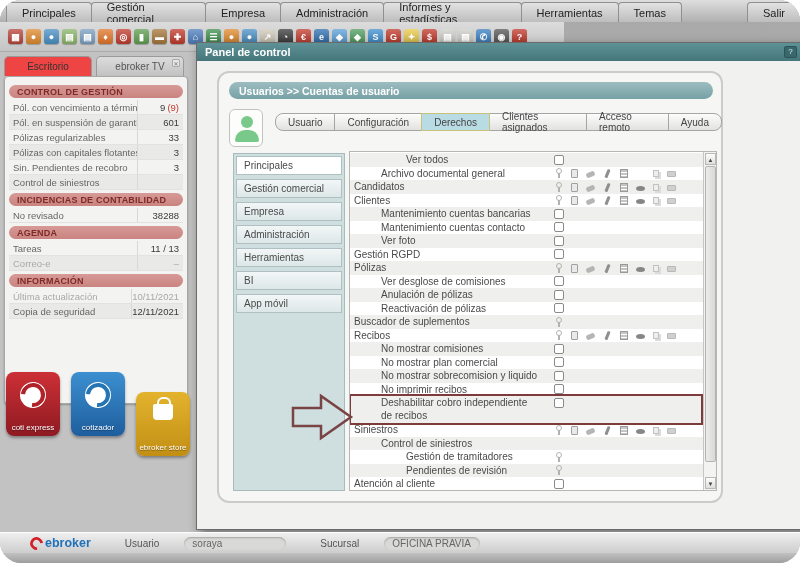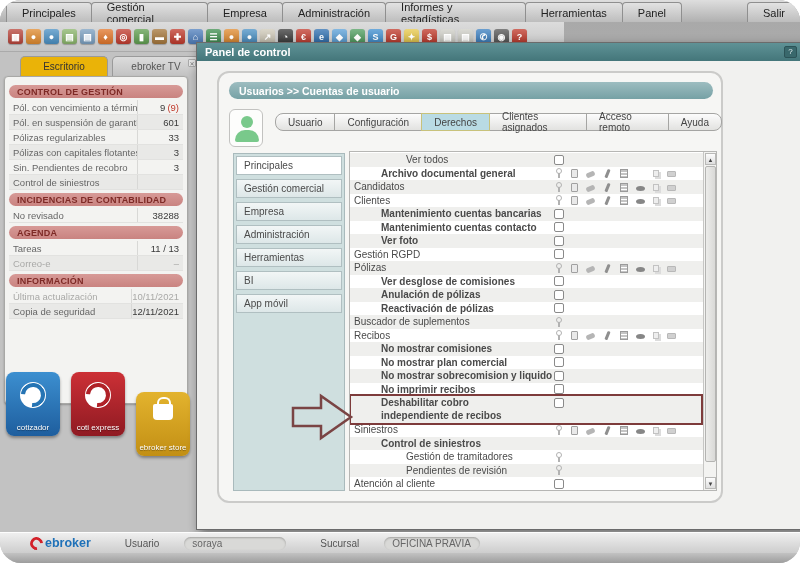--- a/index.html
+++ b/index.html
@@ -21,21 +21,21 @@
              gap:3px; padding-left:8px; border-bottom:1px solid #aaa; }
   .tb-icon { width:15px; height:15px; border-radius:3px; color:#fff; font-size:9px; font-weight:bold;
              display:flex; align-items:center; justify-content:center; box-shadow:0 1px 1px rgba(0,0,0,.25); }
 
   
   .sidebar { position:absolute; top:52px; left:0; width:196px; height:480px; background:#c2c2c2; }
   .side-tabs { position:absolute; top:4px; left:4px; display:flex; gap:4px; }
   .side-tab { width:88px; height:20px; font-size:10px; color:#555; display:flex; align-items:center;
               justify-content:center; border:1px solid #9a9a9a; border-bottom:none; border-radius:5px 5px 0 0;
               background:linear-gradient(#dcdcdc,#c2c2c2); position:relative; }
-  .side-tab.active { background:#eab308; color:#333;margin-left:16px; }
+  .side-tab.active { background:#ef4444; color:#333; }
   .tab-close { position:absolute; top:2px; right:3px; width:8px; height:8px; font-size:6px; line-height:8px;
                text-align:center; color:#777; background:#e6e6e6; border:1px solid #aaa; border-radius:1px; }
   .side-panel { position:absolute; top:24px; left:4px; width:184px; height:328px; background:#f3f3f1;
                 border:1px solid #a8a8a6; border-radius:4px; padding:5px 4px; box-shadow:0 1px 2px rgba(0,0,0,.25); }
   .sec-header { height:13px; background:linear-gradient(#d79a97,#c98380); border-radius:7px;
                 color:#7e2a26; font-size:9px; font-weight:bold; display:flex; align-items:center;
                 padding-left:8px; margin:3px 0 2px 0; letter-spacing:.2px; }
   .s-row { display:flex; height:15px; font-size:9.5px; align-items:center; border-bottom:1px solid #e2e2e0; }
   .s-row.alt { background:#e9e9e7; }
   .s-label { width:128px; color:#666; padding-left:4px; white-space:nowrap; overflow:hidden; }
@@ -88,21 +88,21 @@
   .left-tab.active { background:#fff; }
   .tree { position:absolute; left:130px; top:78px; width:368px; height:340px; background:#fff;
           border:1px solid #b6b6b4; overflow:hidden; }
   .tree-rows { position:absolute; left:0; top:1px; width:354px; }
   .trow { position:relative; height:13.5px; display:flex; align-items:center; }
   .trow.stripe { background:#efefed; }
   .trow.tall { height:27px; align-items:flex-start; }
   .tlabel { font-size:10px; color:#4a4a4a; line-height:13px; white-space:nowrap; }
   .trow.tall .tlabel { white-space:normal; width:185px; }
   .lvl0 .tlabel { padding-left:4px; }
-  .lvl1 .tlabel { padding-left:31px;font-weight:bold; }
+  .lvl1 .tlabel { padding-left:31px; }
   .lvl2 .tlabel { padding-left:56px; }
   .tctrl { position:absolute; left:204px; top:0; height:100%; display:flex; align-items:center; gap:8px; }
   .trow.tall .tctrl { align-items:flex-start; padding-top:2px; }
   .cb { width:10px; height:10px; background:#fff; border:1px solid #8a8a8a; border-radius:2px; }
   .pi { display:inline-block; width:9px; height:10px; position:relative; }
   .pi-key::before { content:""; position:absolute; left:2px; top:0; width:4px; height:4px;
                     border:1.5px solid #b2b2b2; border-radius:50%; }
   .pi-key::after { content:""; position:absolute; left:4px; top:5px; width:1.5px; height:5px; background:#b2b2b2; }
   .pi-doc { width:7px; height:9px; margin-top:1px; border:1px solid #a0a0a0; background:#e9e9e9; border-radius:1px; }
   .pi-eraser { width:9px; height:5px; margin-top:3px; background:#b5b5b5; border-radius:2.5px; transform:rotate(-24deg); }
@@ -148,21 +148,21 @@
 
 <div id="screen">
 
   <div class="menubar">
       <div class="menu-item">Principales</div>
       <div class="menu-item">Gestión comercial</div>
       <div class="menu-item">Empresa</div>
       <div class="menu-item">Administración</div>
       <div class="menu-item">Informes y estadísticas</div>
       <div class="menu-item">Herramientas</div>
-      <div class="menu-item">Panel</div>
+      <div class="menu-item">Temas</div>
       <div class="menu-item gapped">Salir</div>
     </div>
 
   <div class="toolbar">
       <div class="tb-icon" style="background: linear-gradient(rgba(255, 255, 255, 0.25), rgba(0, 0, 0, 0.125)), rgb(184, 68, 58);">▦</div>
       <div class="tb-icon" style="background: linear-gradient(rgba(255, 255, 255, 0.25), rgba(0, 0, 0, 0.125)), rgb(224, 138, 46);">●</div>
       <div class="tb-icon" style="background: linear-gradient(rgba(255, 255, 255, 0.25), rgba(0, 0, 0, 0.125)), rgb(74, 144, 196);">●</div>
       <div class="tb-icon" style="background: linear-gradient(rgba(255, 255, 255, 0.25), rgba(0, 0, 0, 0.125)), rgb(138, 181, 106);">▤</div>
       <div class="tb-icon" style="background: linear-gradient(rgba(255, 255, 255, 0.25), rgba(0, 0, 0, 0.125)), rgb(122, 159, 192);">▤</div>
       <div class="tb-icon" style="background: linear-gradient(rgba(255, 255, 255, 0.25), rgba(0, 0, 0, 0.125)), rgb(226, 118, 42);">♦</div>
@@ -240,27 +240,27 @@
         <div class="s-row">
           <span class="s-label muted">Última actualización</span>
           <span class="s-value muted">10/11/2021</span>
         </div>
         <div class="s-row alt">
           <span class="s-label">Copia de seguridad</span>
           <span class="s-value">12/11/2021</span>
         </div>
       </div>
     <div class="apps">
+        <div class="app-btn" style="background: linear-gradient(rgb(204, 48, 54), rgb(143, 26, 34));">
+          <span class="app-swirl" style="color: rgb(176, 34, 40);"></span>
+          <span class="app-label">coti express</span>
+        </div>
         <div class="app-btn" style="background: linear-gradient(rgb(60, 143, 208), rgb(30, 94, 158));">
           <span class="app-swirl" style="color: rgb(37, 116, 180);"></span>
           <span class="app-label">cotizador</span>
-        </div>
-        <div class="app-btn" style="background: linear-gradient(rgb(204, 48, 54), rgb(143, 26, 34));">
-          <span class="app-swirl" style="color: rgb(176, 34, 40);"></span>
-          <span class="app-label">coti express</span>
         </div>
         <div class="app-btn" style="background: linear-gradient(rgb(227, 179, 46), rgb(194, 143, 20)); margin-top: 20px;">
           <span class="app-bag"></span>
           <span class="app-label">ebroker store</span>
         </div>
       </div>
   </div>
 
   <div class="dialog">
     <div class="dlg-titlebar">

